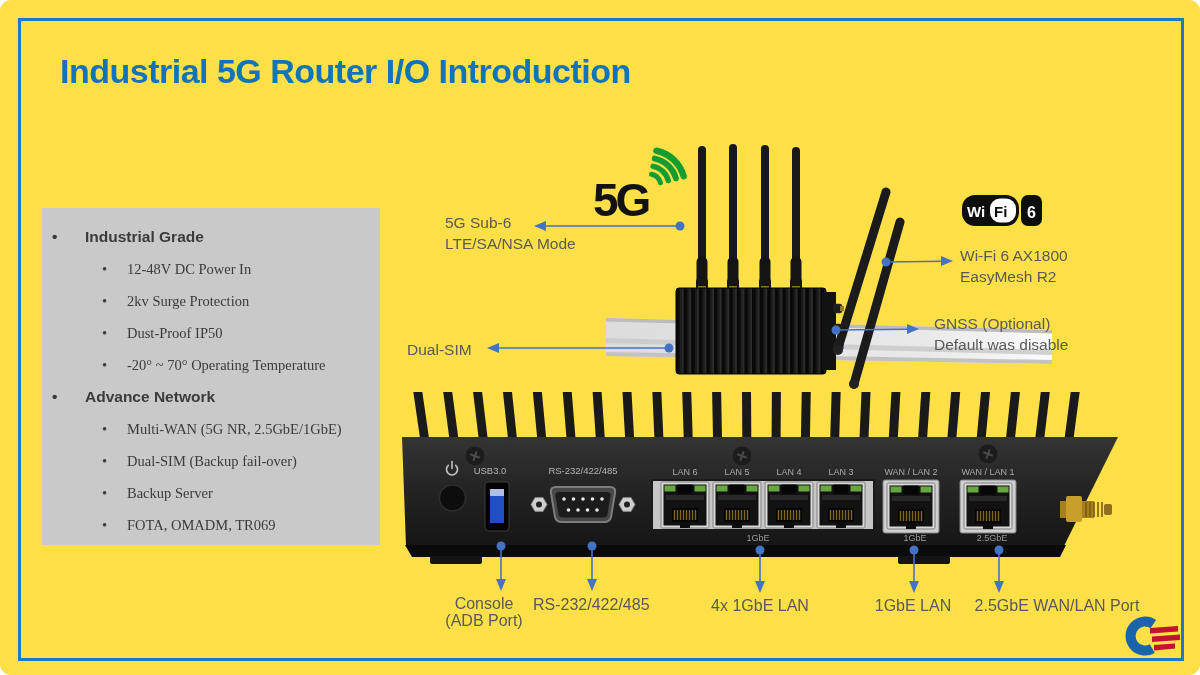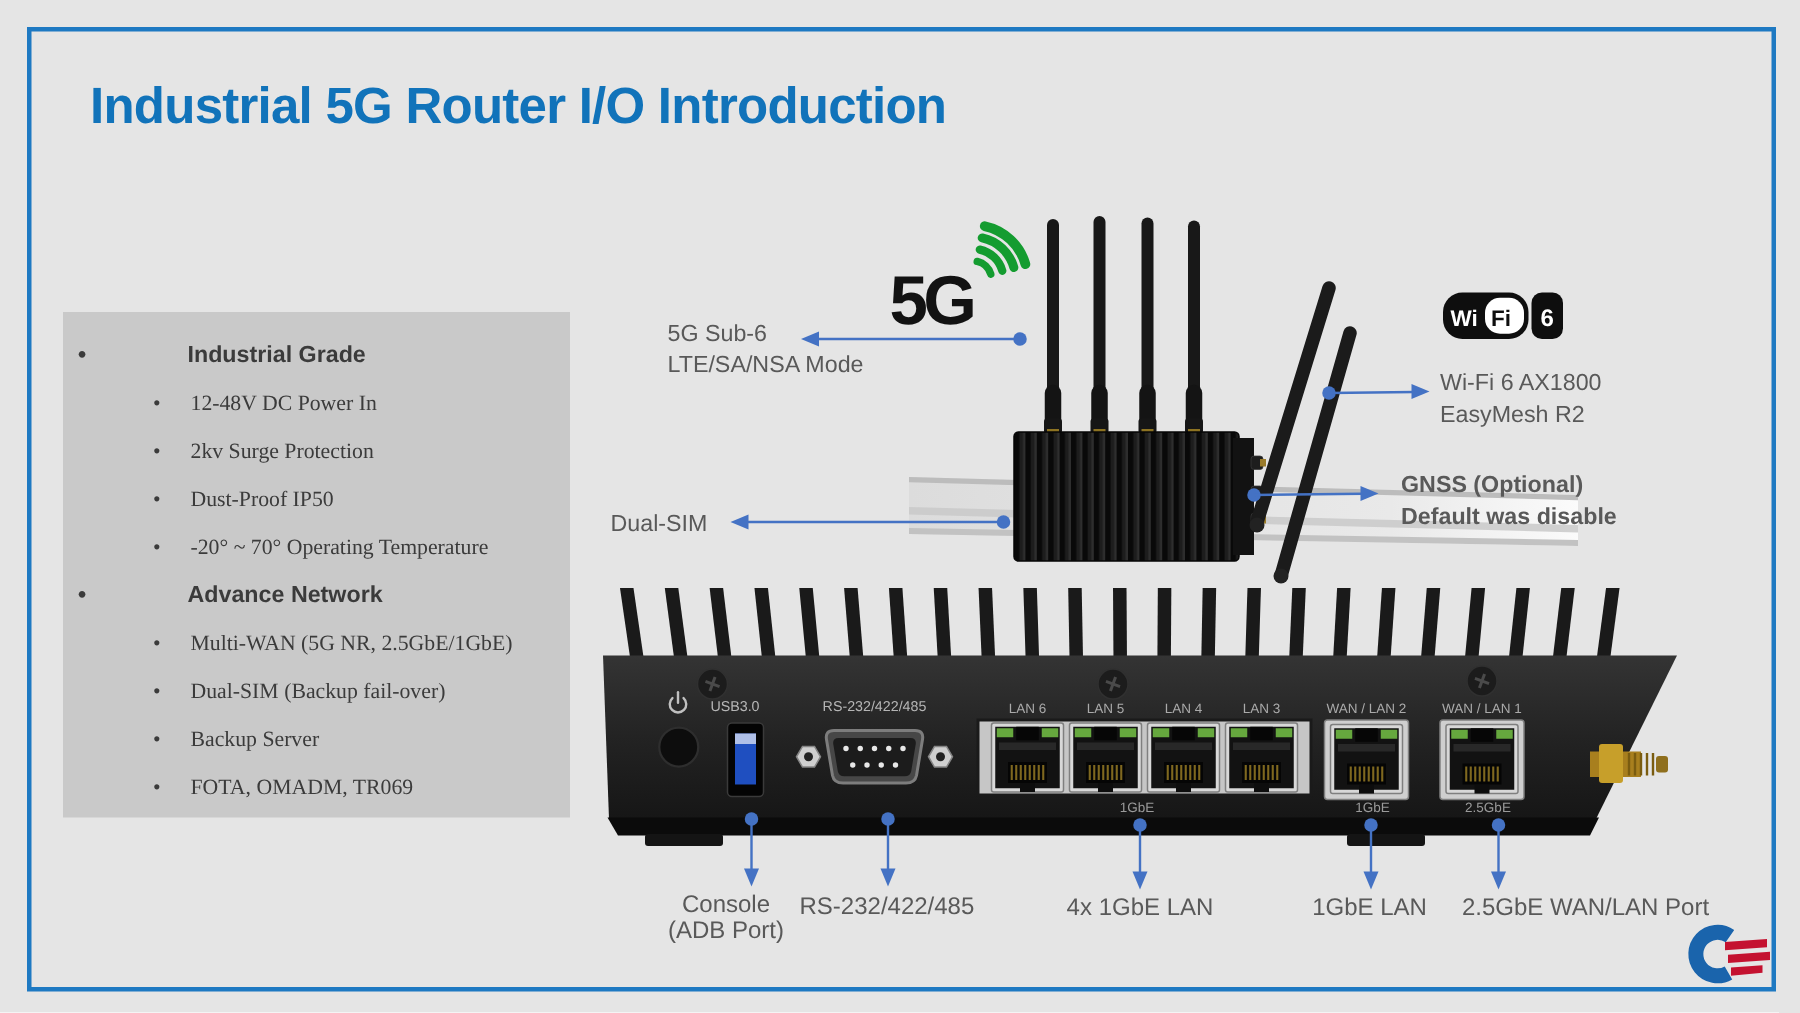--- a/index.html
+++ b/index.html
@@ -1,28 +1,28 @@
 <!DOCTYPE html>
 <html><head>
 <meta charset="utf-8">
 <style>
   html,body{margin:0;padding:0;background:#ffffff;}
   body{width:1200px;height:675px;position:relative;overflow:hidden;
        font-family:"Liberation Sans","DejaVu Sans",sans-serif;}
-  .slide{position:absolute;inset:0;background:#e5e5e5;}
+  .slide{position:absolute;inset:0;background:#fde047;border-radius:11px;}
   .frame{position:absolute;left:18px;top:18px;width:1160px;height:637px;
          border:3px solid #1E79C2;}
   .title{position:absolute;left:60px;top:52px;font-size:34px;font-weight:bold;
          color:#1173BA;letter-spacing:-0.5px;white-space:nowrap;}
   
   .fbox{position:absolute;left:42px;top:208px;width:338px;height:337px;
         background:#C9C9C9;padding-top:13px;box-sizing:border-box;}
   .row{display:flex;align-items:center;height:32px;color:#3B3B3B;}
   .row .blt{flex:0 0 auto;}
-  .l1{font-size:15.5px;font-weight:bold;gap:40px;}
+  .l1{font-size:15.5px;font-weight:bold;}
   .l1 .blt{margin-left:10px;width:33px;}
   .l1 .blt::before{content:"•";}
   .l2{font-size:14.5px;font-family:Liberation Serif, serif;}
   .l2 .blt{margin-left:60px;width:25px;}
   .l2 .blt::before{content:"•";}
   
   .callout{position:absolute;color:#595959;font-size:15.5px;line-height:21px;
            white-space:nowrap;}
   .callout.small{font-size:16px;line-height:17px;white-space:normal;}
   .center{text-align:center;}
@@ -354,21 +354,21 @@
 
   <div class="callout" style="left:445px;top:212px;">
     <div>5G Sub-6</div>
     <div>LTE/SA/NSA Mode</div>
   </div>
   <div class="callout" style="left:407px;top:339px;">Dual-SIM</div>
   <div class="callout" style="left:960px;top:245px;">
     <div>Wi-Fi 6 AX1800</div>
     <div>EasyMesh R2</div>
   </div>
-  <div class="callout" style="left:934px;top:313px;font-weight:bold;">
+  <div class="callout" style="left:934px;top:313px;">
     <div>GNSS (Optional)</div>
     <div>Default was disable</div>
   </div>
   <div class="callout small center" style="left:432px;top:595px;width:104px;">
     <div>Console</div>
     <div>(ADB Port)</div>
   </div>
   <div class="callout small" style="left:533px;top:596px;">RS-232/422/485</div>
   <div class="callout small center" style="left:700px;top:597px;width:120px;">4x 1GbE LAN</div>
   <div class="callout small center" style="left:862px;top:597px;width:102px;">1GbE LAN</div>

